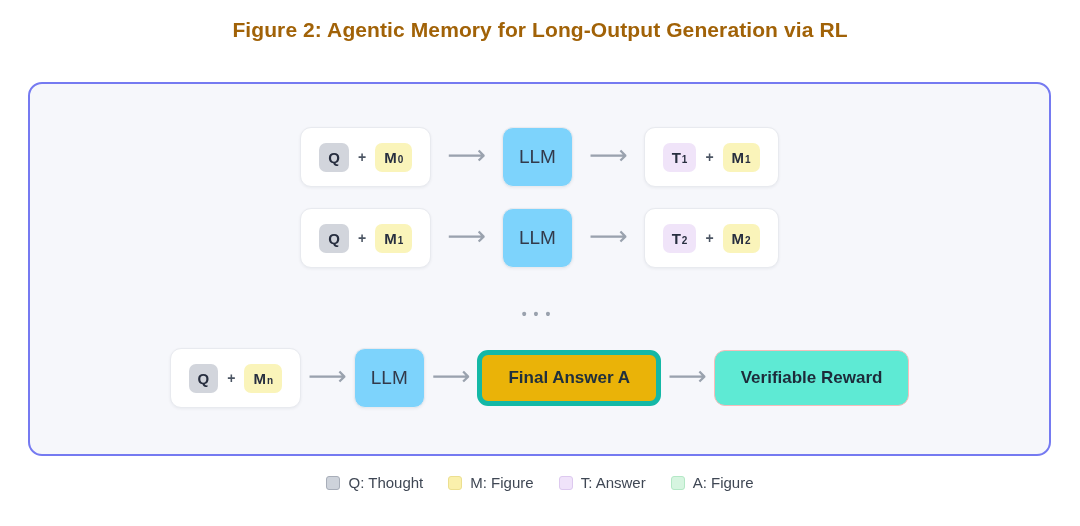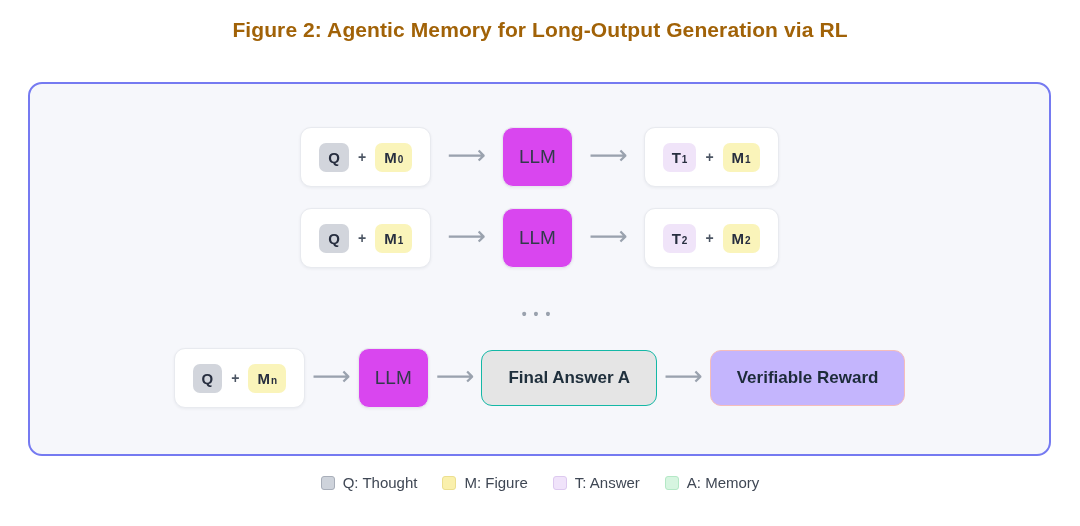--- a/index.html
+++ b/index.html
@@ -42,21 +42,21 @@
     border: 1px solid #e8eaef;
     border-radius: 11px;
     box-shadow: 0 1px 3px rgba(22, 30, 54, 0.06);
     height: 60px;
     padding: 0 18px;
     display: flex;
     align-items: center;
     gap: 9px;
   }
   .llm-box {
-    background: #d946ef;
+    background: #7dd3fc;
     border: 1px solid #e8eaef;
     border-radius: 11px;
     box-shadow: 0 1px 3px rgba(22, 30, 54, 0.06);
     height: 60px;
     min-width: 70px;
     padding: 0 16px;
     display: flex;
     align-items: center;
     justify-content: center;
     font-size: 19px;
@@ -100,22 +100,22 @@
     height: 56px;
     border-radius: 11px;
     display: flex;
     align-items: center;
     justify-content: center;
     padding: 0 26px;
     font-size: 17px;
     font-weight: 700;
     color: #20303d;
   }
-  .answer-box { background: #e5e5e5; border: 1px solid #14b8a6; }
-  .reward-box { background: #c4b5fd; border: 1px solid #f5bdbb; color: #1d2b3a; }
+  .answer-box { background: #eab308; border: 5px solid #14b8a6; }
+  .reward-box { background: #5eead4; border: 1px solid #f5bdbb; color: #1d2b3a; }
   .ellipsis-row {
     margin-top: 38px;
     color: #9aa2ae;
     font-size: 14px;
     font-weight: 700;
     letter-spacing: 7px;
     text-align: center;
   }
   .legend {
     position: absolute;
@@ -235,15 +235,15 @@
   <div class="legend-item">
     <span class="swatch sw-memory"></span>
     <span>M: Figure</span>
   </div>
   <div class="legend-item">
     <span class="swatch sw-thought"></span>
     <span>T: Answer</span>
   </div>
   <div class="legend-item">
     <span class="swatch sw-answer"></span>
-    <span>A: Memory</span>
+    <span>A: Figure</span>
   </div>
 </div>
 
 </body></html>

